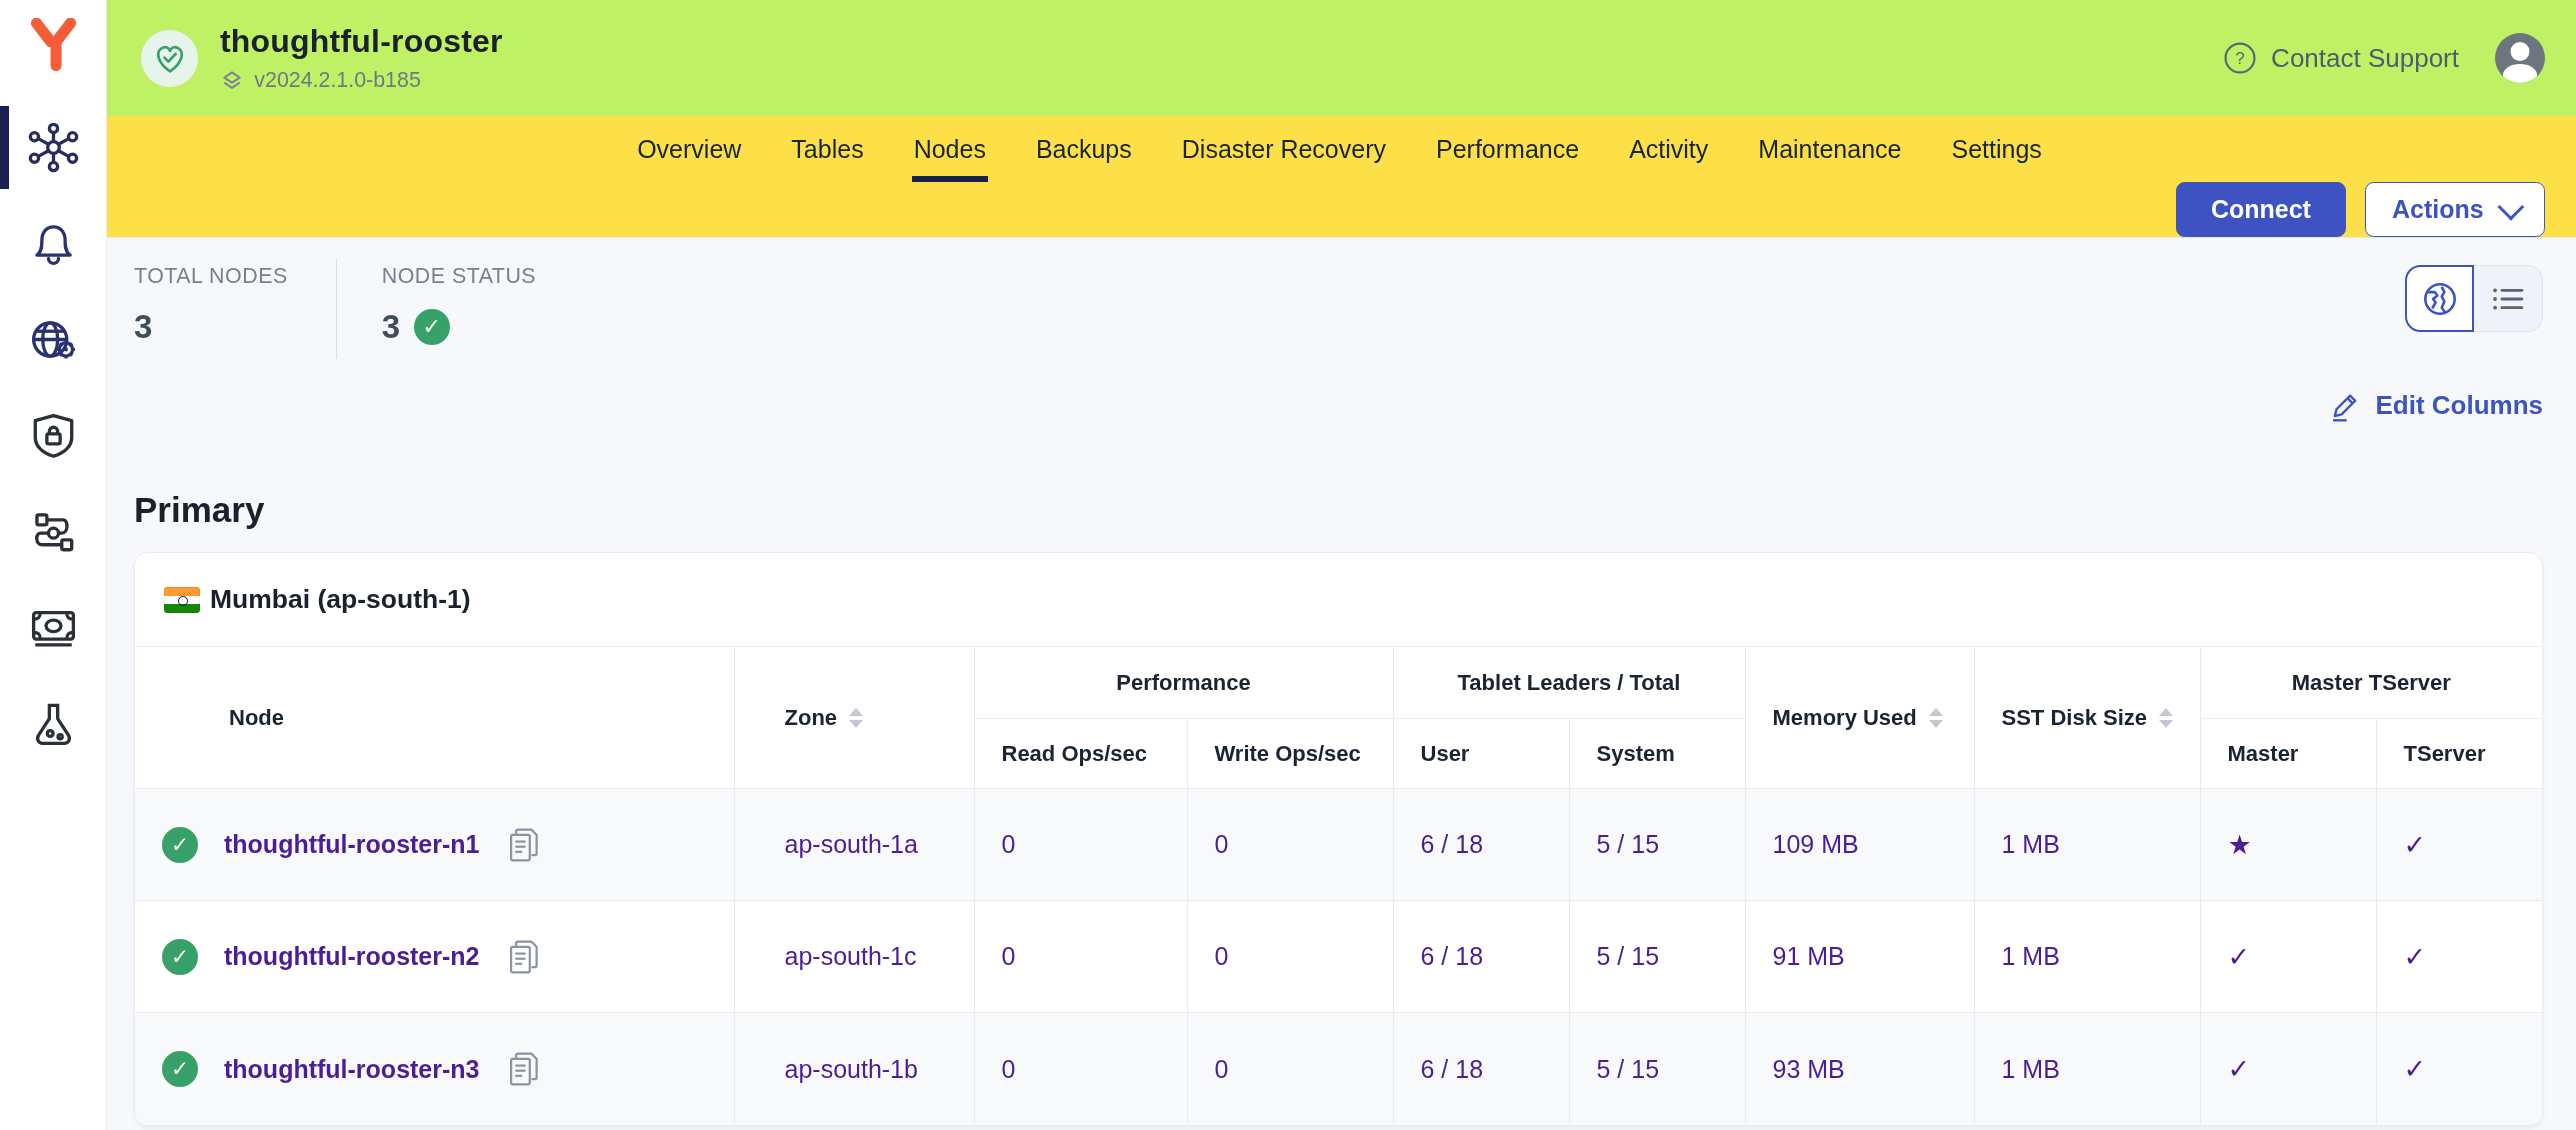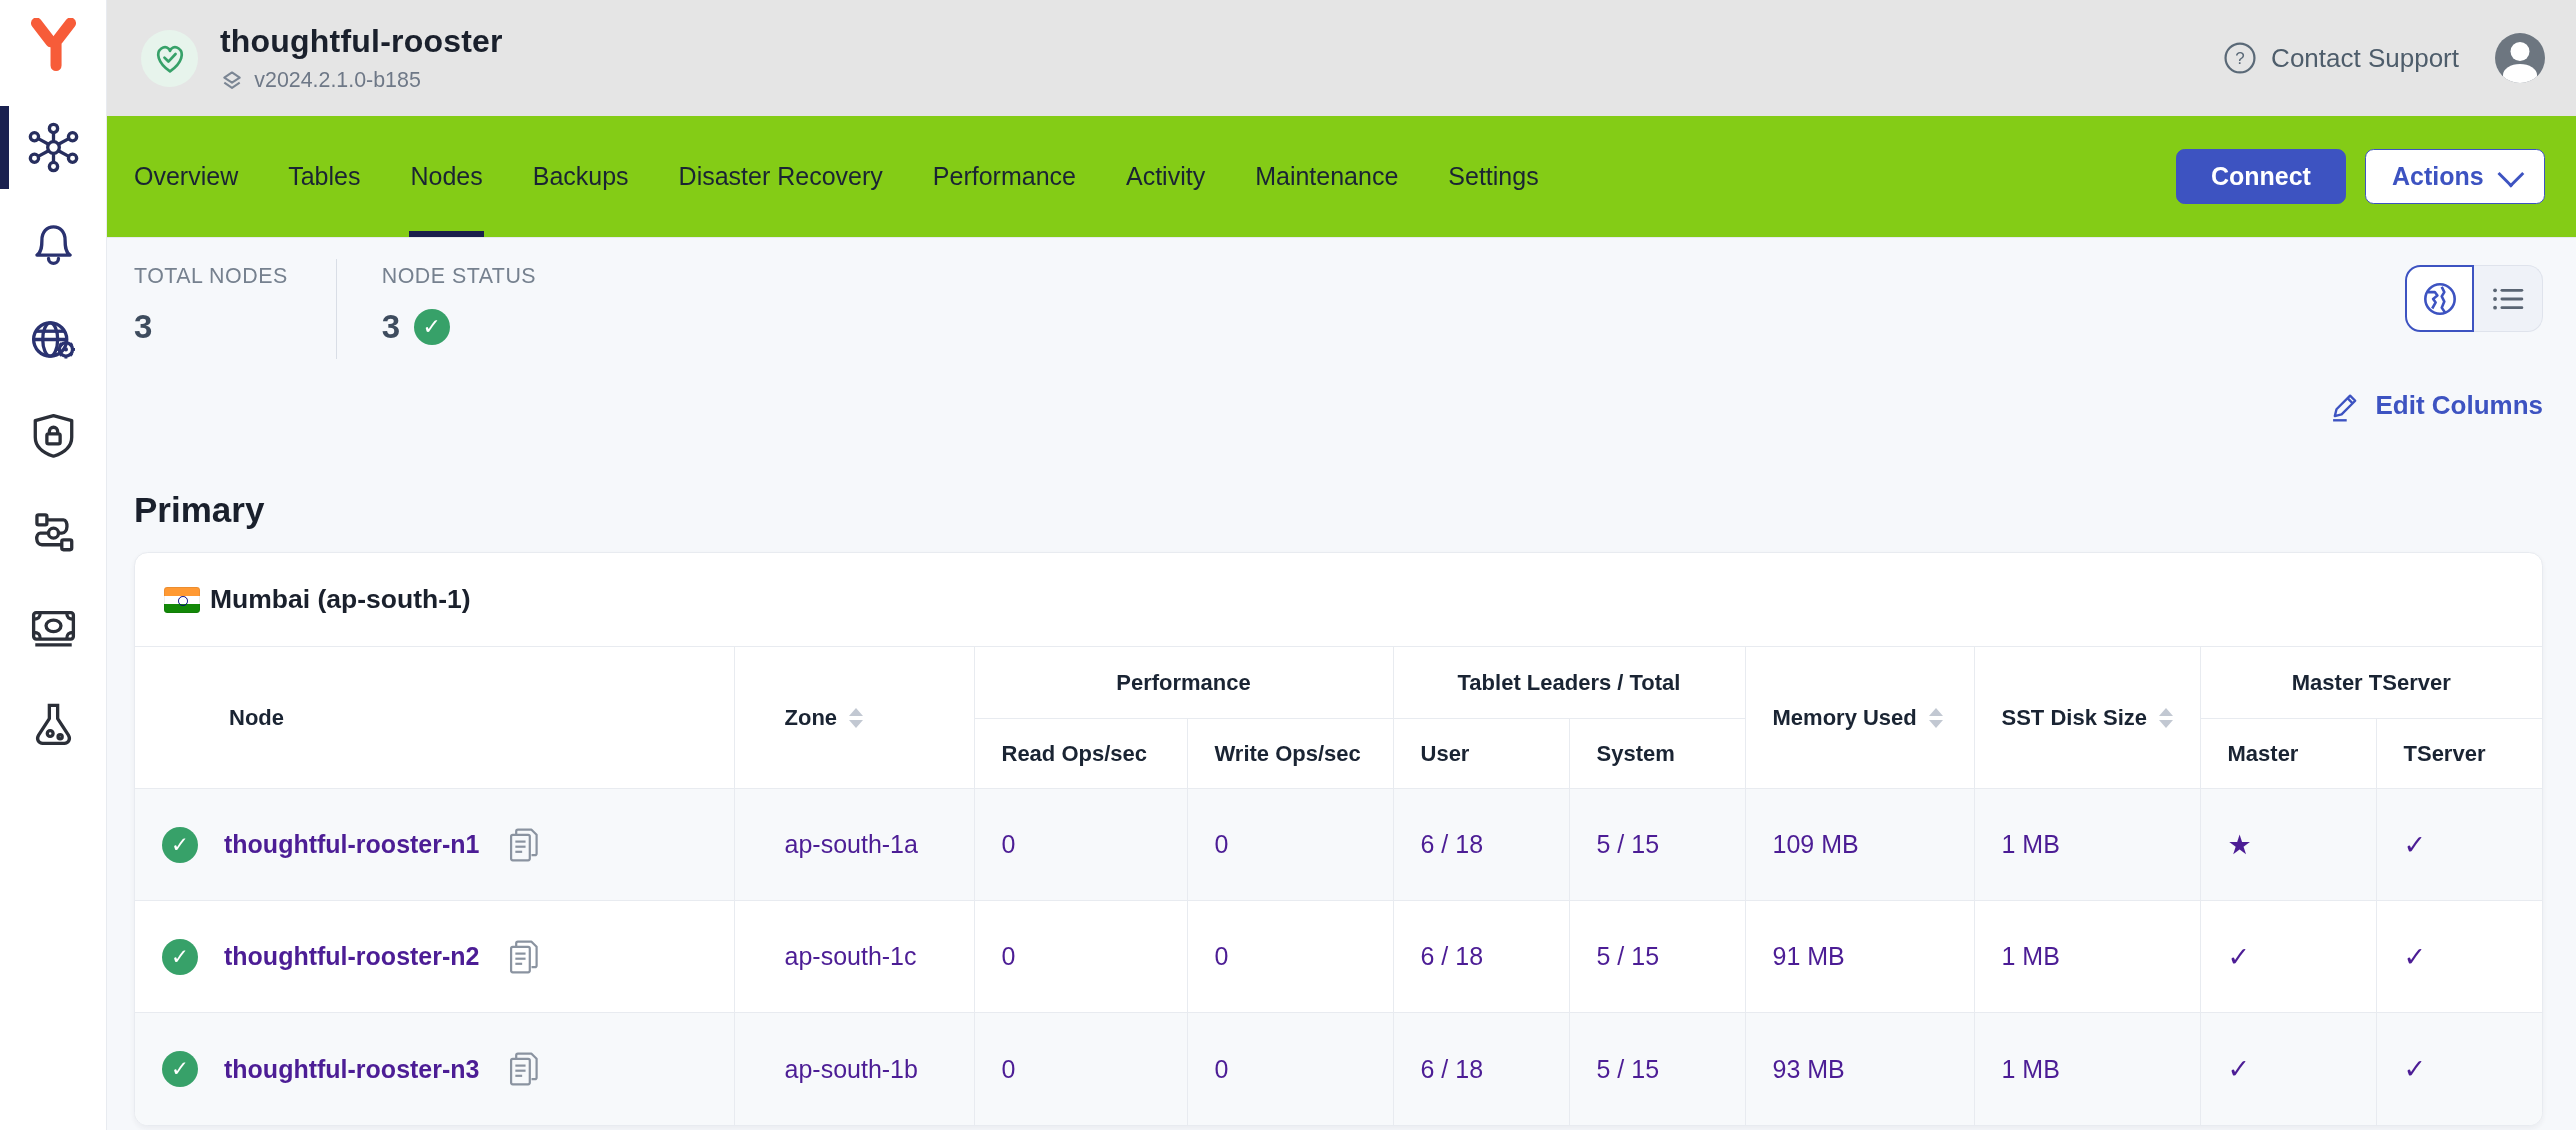--- a/index.html
+++ b/index.html
@@ -23,40 +23,40 @@
   }
   .side-item.active::before {
     content:""; position:absolute; left:0; top:6.9px; bottom:6.9px; width:8.6px; background:#1A2150;
   }
   .side-item svg { width:53px; height:53px; }
 
   
   .main { flex:1; display:flex; flex-direction:column; min-width:0; }
 
   .topbar {
-    height:116px; background:#e5e5e5; display:flex; align-items:center;
+    height:116px; background:#bef264; display:flex; align-items:center;
     padding:0 31px 0 34px; flex-shrink:0;
   }
   .cluster-badge {
     width:57px; height:57px; border-radius:50%; background:#E7F4EC;
     display:flex; align-items:center; justify-content:center; margin-right:22px;
   }
   .title-block { display:flex; flex-direction:column; gap:8.6px; }
   .cluster-title { font-size:32px; font-weight:700; color:#1A202C; letter-spacing:0.2px; }
   .version-row { display:flex; align-items:center; gap:10.3px; color:#6E7887; font-size:21.4px; }
   .topbar-spacer { flex:1; }
   .support { display:flex; align-items:center; gap:13.7px; color:#4E5D6B; font-size:26px; cursor:pointer; margin-right:36px; }
   .avatar { width:50px; height:50px; border-radius:50%; background:#6D7680; position:relative; overflow:hidden; cursor:pointer; }
   .avatar::before { content:""; position:absolute; top:8.6px; left:50%; transform:translateX(-50%); width:19px; height:19px; border-radius:50%; background:#FFFFFF; }
   .avatar::after  { content:""; position:absolute; top:31px; left:50%; transform:translateX(-50%); width:34px; height:22px; border-radius:50% 50% 0 0; background:#FFFFFF; }
 
   
   .tabbar {
-    height:122px; background:#84cc16; border-bottom:1.7px solid #E6E9EF;
-    display:flex; align-items:center; padding:0 31px 0 27px; flex-shrink:0;
+    height:122px; background:#fde047; border-bottom:1.7px solid #E6E9EF;
+    display:flex; align-items:center; padding:0 31px 0 27px; flex-shrink:0;flex-direction:column;
   }
   .tabs { display:flex; gap:50px; height:100%; align-items:center; }
   .tab {
     position:relative; font-size:25px; color:#1A2433; cursor:pointer;
     height:100%; display:flex; align-items:center;
   }
   .tab.active { font-weight:400; }
   .tab.active::after { content:""; position:absolute; left:-1.7px; right:-1.7px; bottom:0; height:6px; background:#1A1F4C; }
   .tab-actions { margin-left:auto; display:flex; gap:19px; }
   .btn { font-size:25px; font-weight:700; border-radius:8.6px; height:55px; display:flex; align-items:center; justify-content:center; cursor:pointer; }

